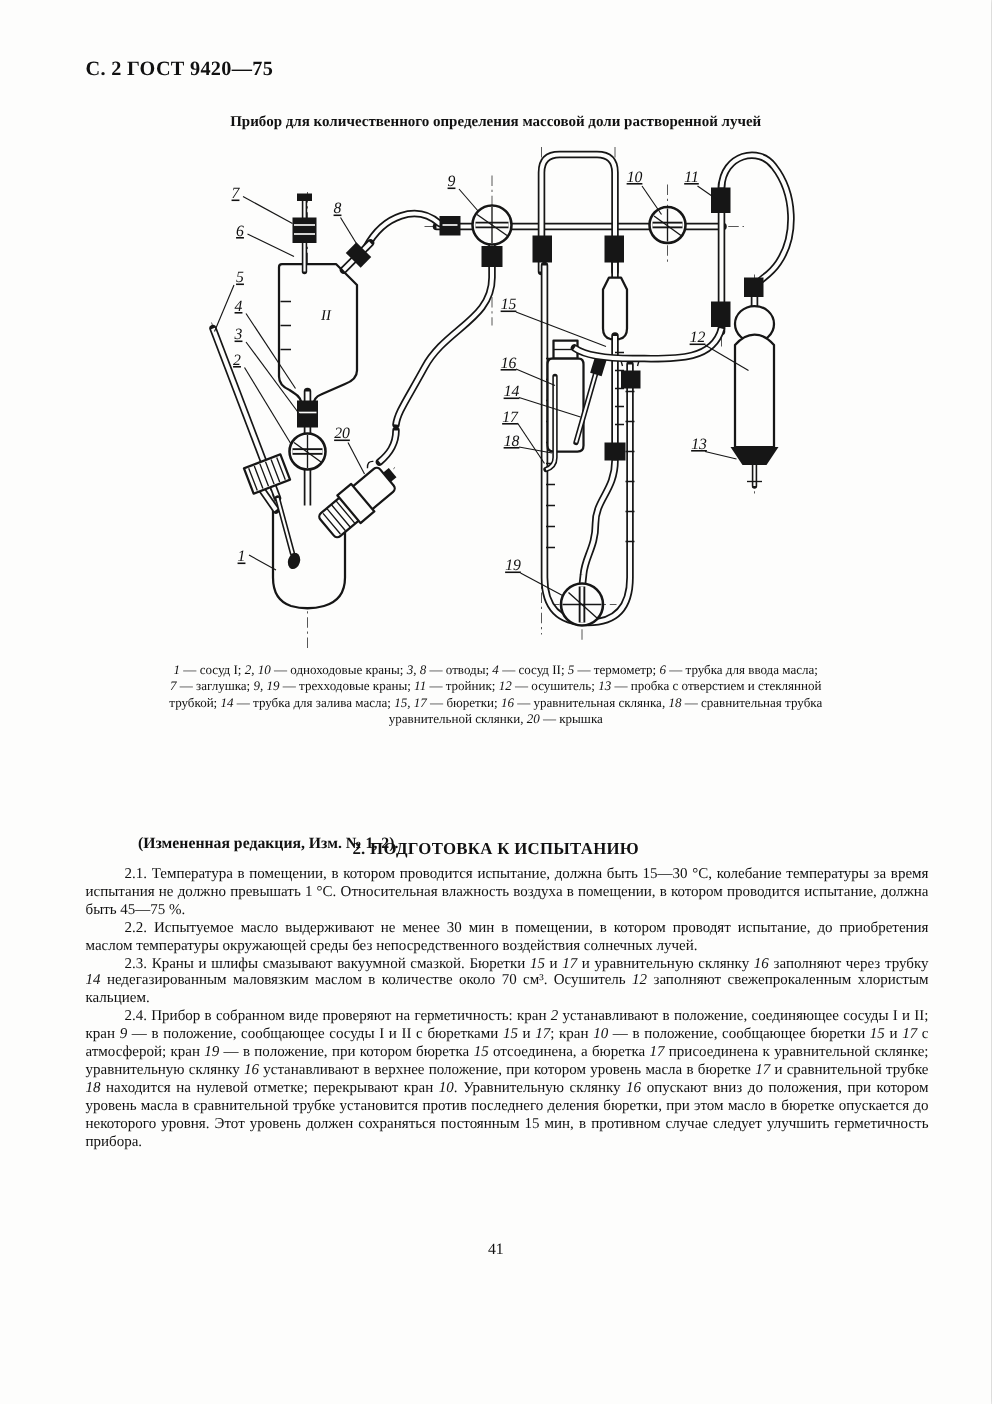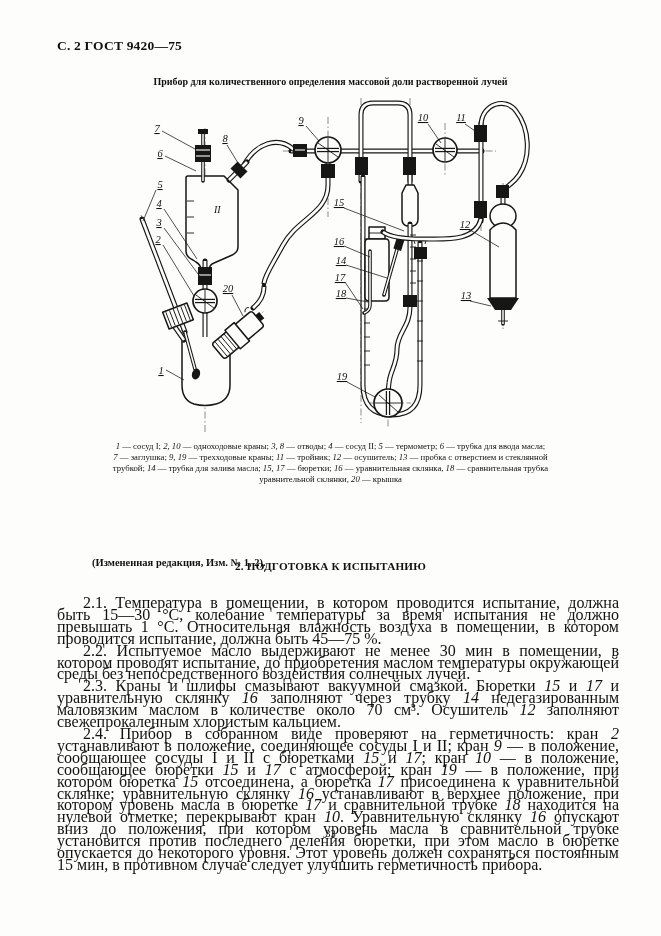--- a/index.html
+++ b/index.html
@@ -13,21 +13,21 @@
     font-size:10px;font-weight:bold;}
   .figure{position:absolute;left:124px;top:94px;width:416px;height:348px;}
   .legend{position:absolute;left:40px;top:441px;width:581px;text-align:center;
     font-size:8.7px;line-height:11px;}
   .legend i{font-family:"Liberation Serif",serif;}
   .amendment{position:absolute;left:57px;top:510px;width:562px;font-size:10.5px;
     font-weight:bold;padding-left:35px;box-sizing:border-box;margin-top:47px;}
   .sec-heading{position:absolute;left:50px;top:560px;width:561px;text-align:center;
     font-size:11.2px;font-weight:bold;letter-spacing:.2px;}
   .bodytext{position:absolute;left:57px;top:577px;width:562px;
-    font-size:16px;line-height:11.9px;text-align:justify;margin-top:20px;}
+    font-size:10px;line-height:11.9px;text-align:justify;}
   .bodytext p{margin:0;text-indent:26px;}
   .pageno{position:absolute;left:0;top:828px;width:661px;text-align:center;font-size:10.5px;}
 
   
   .cl{fill:none;stroke:#444;stroke-width:.6;stroke-dasharray:7 2.5 1.5 2.5;}
   .to{fill:none;stroke:#161616;stroke-width:5;stroke-linecap:round;stroke-linejoin:round;}
   .ti{fill:none;stroke:#fdfdfc;stroke-width:2.7;stroke-linecap:butt;stroke-linejoin:round;}
   .to2{fill:none;stroke:#161616;stroke-width:3.6;stroke-linecap:round;}
   .ti2{fill:none;stroke:#fdfdfc;stroke-width:1.5;stroke-linecap:butt;}
   .shape{fill:#fdfdfc;stroke:#161616;stroke-width:1.5;stroke-linejoin:round;}
@@ -301,15 +301,15 @@
 
   <div class="sec-heading">2. ПОДГОТОВКА К ИСПЫТАНИЮ</div>
 
   <div class="bodytext">
     <p>2.1. Температура в помещении, в котором проводится испытание, должна быть 15—30 °С, колебание температуры за время испытания не должно превышать 1 °С. Относительная влажность воздуха в помещении, в котором проводится испытание, должна быть 45—75 %.</p>
     <p>2.2. Испытуемое масло выдерживают не менее 30 мин в помещении, в котором проводят испытание, до приобретения маслом температуры окружающей среды без непосредственного воздействия солнечных лучей.</p>
     <p>2.3. Краны и шлифы смазывают вакуумной смазкой. Бюретки <i>15</i> и <i>17</i> и уравнительную склянку <i>16</i> заполняют через трубку <i>14</i> недегазированным маловязким маслом в количестве около 70 см³. Осушитель <i>12</i> заполняют свежепрокаленным хлористым кальцием.</p>
     <p>2.4. Прибор в собранном виде проверяют на герметичность: кран <i>2</i> устанавливают в положение, соединяющее сосуды I и II; кран <i>9</i> — в положение, сообщающее сосуды I и II с бюретками <i>15</i> и <i>17</i>; кран <i>10</i> — в положение, сообщающее бюретки <i>15</i> и <i>17</i> с атмосферой; кран <i>19</i> — в положение, при котором бюретка <i>15</i> отсоединена, а бюретка <i>17</i> присоединена к уравнительной склянке; уравнительную склянку <i>16</i> устанавливают в верхнее положение, при котором уровень масла в бюретке <i>17</i> и сравнительной трубке <i>18</i> находится на нулевой отметке; перекрывают кран <i>10</i>. Уравнительную склянку <i>16</i> опускают вниз до положения, при котором уровень масла в сравнительной трубке установится против последнего деления бюретки, при этом масло в бюретке опускается до некоторого уровня. Этот уровень должен сохраняться постоянным 15 мин, в противном случае следует улучшить герметичность прибора.</p>
   </div>
 
-  <div class="pageno">33</div>
+  <div class="pageno">41</div>
 
 </div>
 
 </body></html>

